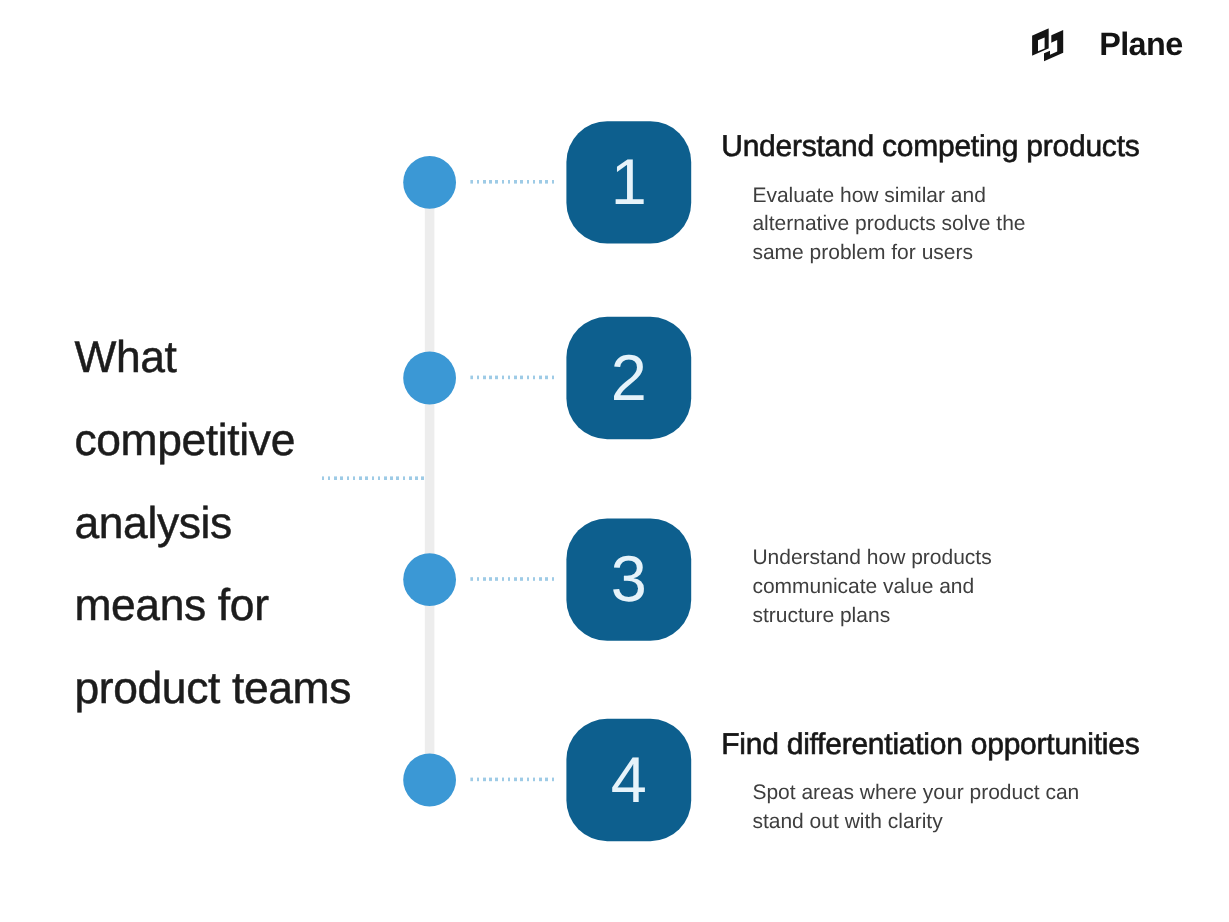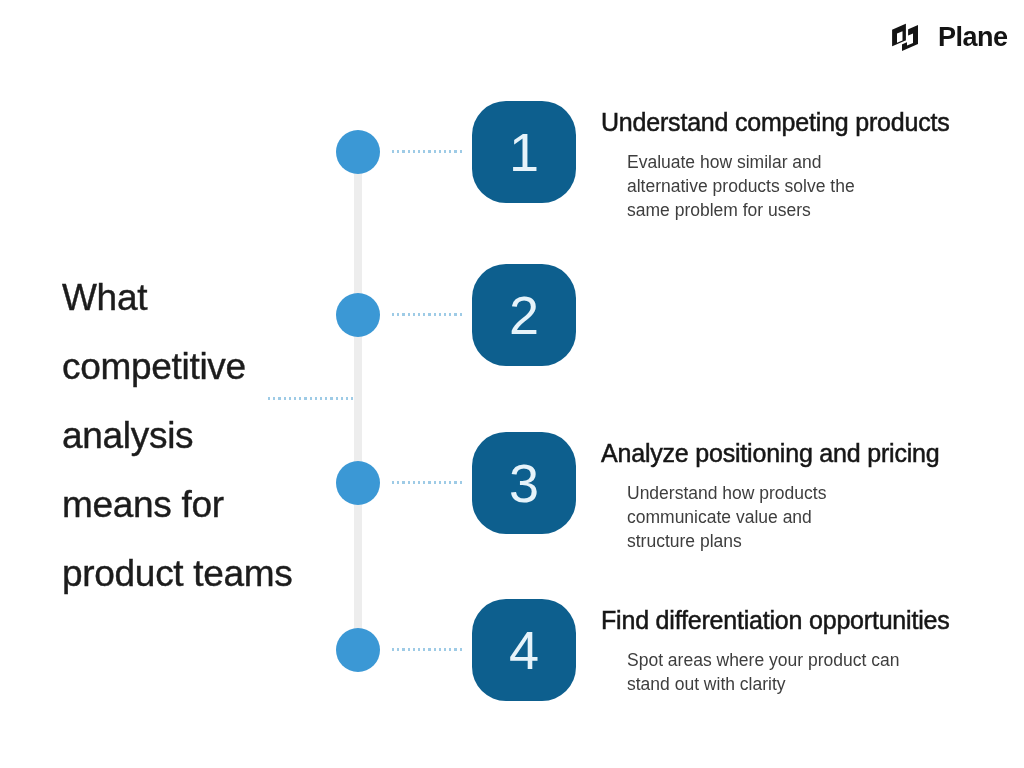--- a/index.html
+++ b/index.html
@@ -6,22 +6,22 @@
   html, body { width: 1024px; height: 768px; overflow: hidden; }
   body {
     font-family: "Liberation Sans", sans-serif;
     background: var(--background, #ffffff);
     position: relative;
   }
   .canvas { position: absolute; inset: 0; }
 
   
   .logo {
-    position: absolute; top: 20px; left: 888px;
-    display: flex; align-items: center; gap: 12px;
+    position: absolute; top: 20px; left: 856px;
+    display: flex; align-items: center; gap: 22px;
   }
   .logo svg { display: block; }
   .logo-text {
     font-size: 27px; font-weight: 700; letter-spacing: -0.5px;
     color: var(--logo, #141414);
   }
 
   
   .title {
     position: absolute; left: 62px; top: 263px; width: 260px;
@@ -118,21 +118,20 @@
   </div>
   <div class="step-text s2">
   </div>
 
   <div class="node n3"></div>
   <div class="dotline connector c3"></div>
   <div class="tile t3">
     <span>3</span>
   </div>
   <div class="step-text s3">
-    <h2 class="step-heading">Analyze positioning and pricing</h2>
     <p class="step-body">Understand how products
 communicate value and
 structure plans</p>
   </div>
 
   <div class="node n4"></div>
   <div class="dotline connector c4"></div>
   <div class="tile t4">
     <span>4</span>
   </div>

